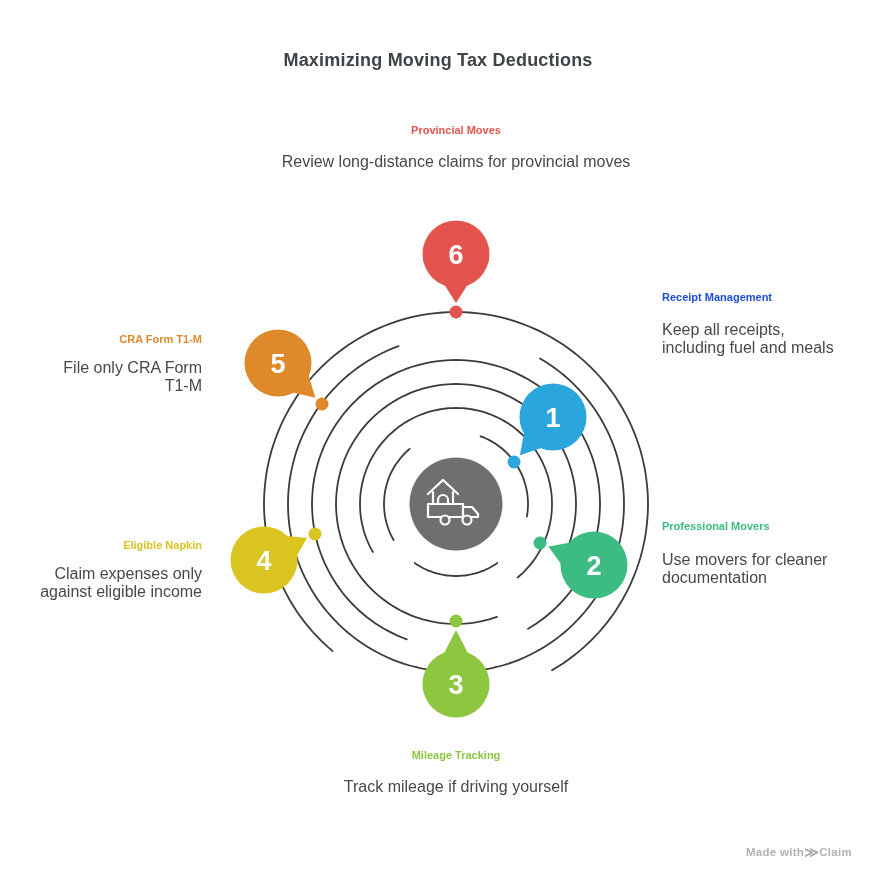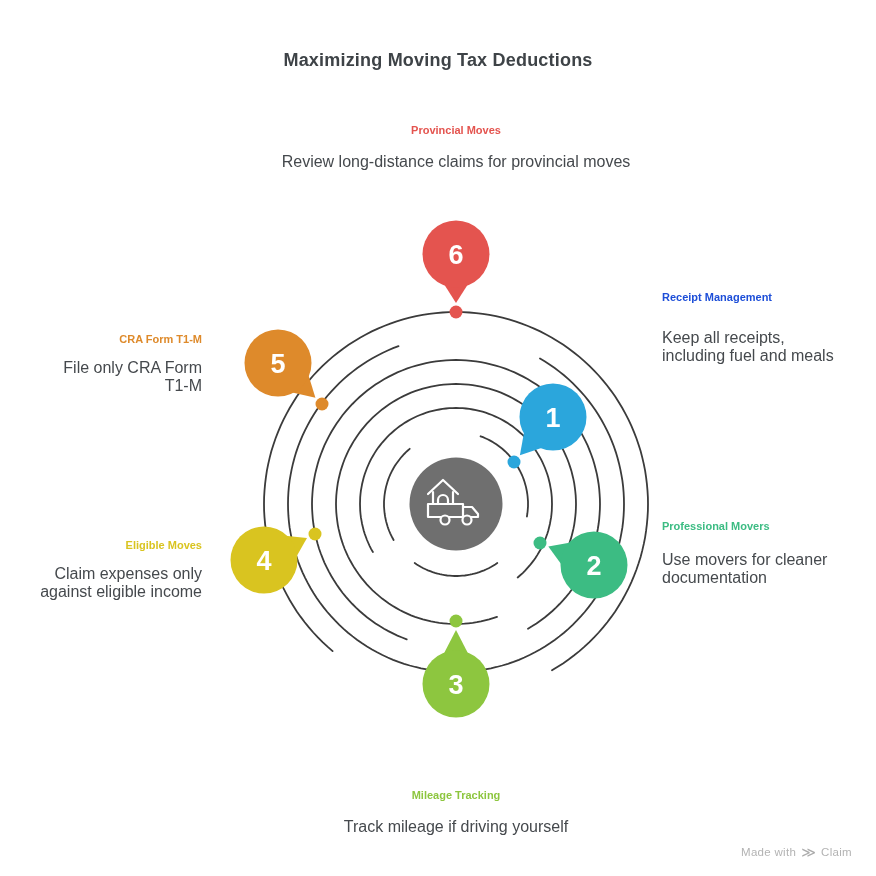--- a/index.html
+++ b/index.html
@@ -14,35 +14,35 @@
   .spiral-svg{position:absolute;top:0;left:0;}
   .label{position:absolute;}
   .l-title{font-size:11px;font-weight:bold;line-height:23px;}
   .l-desc{font-size:16px;line-height:18px;color:#45494D;}
   .align-c{text-align:center;}
   .align-l{text-align:left;}
   .align-r{text-align:right;}
   .label-6{left:256px;width:400px;top:119px;}
   .label-6 .l-desc{margin-top:11px;}
   .label-1{left:662px;width:178px;top:286px;}
-  .label-1 .l-desc{margin-top:20px;}
+  .label-1 .l-desc{margin-top:12px;}
   .label-2{left:662px;width:178px;top:515px;}
   .label-2 .l-desc{margin-top:13px;}
-  .label-3{left:256px;width:400px;top:784px;}
+  .label-3{left:256px;width:400px;top:744px;}
   .label-3 .l-desc{margin-top:11px;}
   .label-4{right:674px;width:190px;top:534px;}
   .label-4 .l-desc{margin-top:8px;}
   .label-5{right:674px;width:163px;top:306px;}
   .label-5 .l-desc{margin-top:8px;}
   .bubble-number{
     font-family:"Liberation Sans", sans-serif;font-size:27px;font-weight:bold;
   }
   .footer{
     position:absolute;right:24px;bottom:18px;color:#B3B3B3;font-size:11.5px;
-    display:flex;align-items:center;gap:5px;letter-spacing:.3px;
+    display:flex;align-items:center;letter-spacing:.3px;font-weight:bold;
   }
   .napkin-glyph{font-size:14px;line-height:11px;color:#ABABAB;}
 </style>
 </head>
 <body>
 
 <div class="page-title">Maximizing Moving Tax Deductions</div>
 
 <svg class="spiral-svg" id="spiral-svg" width="876" height="876" viewBox="0 0 876 876">
     <path d="M480.6 436.3L483.0 437.2L485.3 438.2L487.6 439.3L489.8 440.4L492.0 441.6L494.2 442.9L496.3 444.3L498.3 445.8L500.3 447.3L502.3 448.8L504.2 450.5L506.0 452.2L507.8 454.0L509.5 455.8L511.2 457.7L512.7 459.7L514.2 461.7L515.7 463.7L517.1 465.8L518.4 468.0L519.6 470.2L520.7 472.4L521.8 474.7L522.8 477.0L523.7 479.4L524.5 481.8L525.2 484.2L525.9 486.6L526.4 489.0L526.9 491.5L527.3 494.0L527.6 496.5L527.8 499.0L528.0 501.5L528.0 504.0L528.0 506.5L527.8 509.0L527.6 511.5L527.3 514.0L526.9 516.5" fill="none" stroke="#3B3B3B" stroke-width="1.8" stroke-linecap="round"></path>
@@ -98,21 +98,21 @@
 </div>
 <div class="label label-2 align-l">
   <div class="l-title" style="color: rgb(60, 188, 131);">Professional Movers</div>
   <div class="l-desc">Use movers for cleaner documentation</div>
 </div>
 <div class="label label-3 align-c">
   <div class="l-title" style="color: rgb(141, 198, 63);">Mileage Tracking</div>
   <div class="l-desc">Track mileage if driving yourself</div>
 </div>
 <div class="label label-4 align-r">
-  <div class="l-title" style="color: rgb(217, 196, 32);">Eligible Moves</div>
+  <div class="l-title" style="color: rgb(217, 196, 32);">Eligible Napkin</div>
   <div class="l-desc">Claim expenses only against eligible income</div>
 </div>
 <div class="label label-5 align-r">
   <div class="l-title" style="color: rgb(222, 138, 43); margin-top: 22px;">CRA Form T1-M</div>
   <div class="l-desc">File only CRA Form T1-M</div>
 </div>
 
 <div class="footer">
   <span>Made with</span>
   <span class="napkin-glyph">≫</span>

